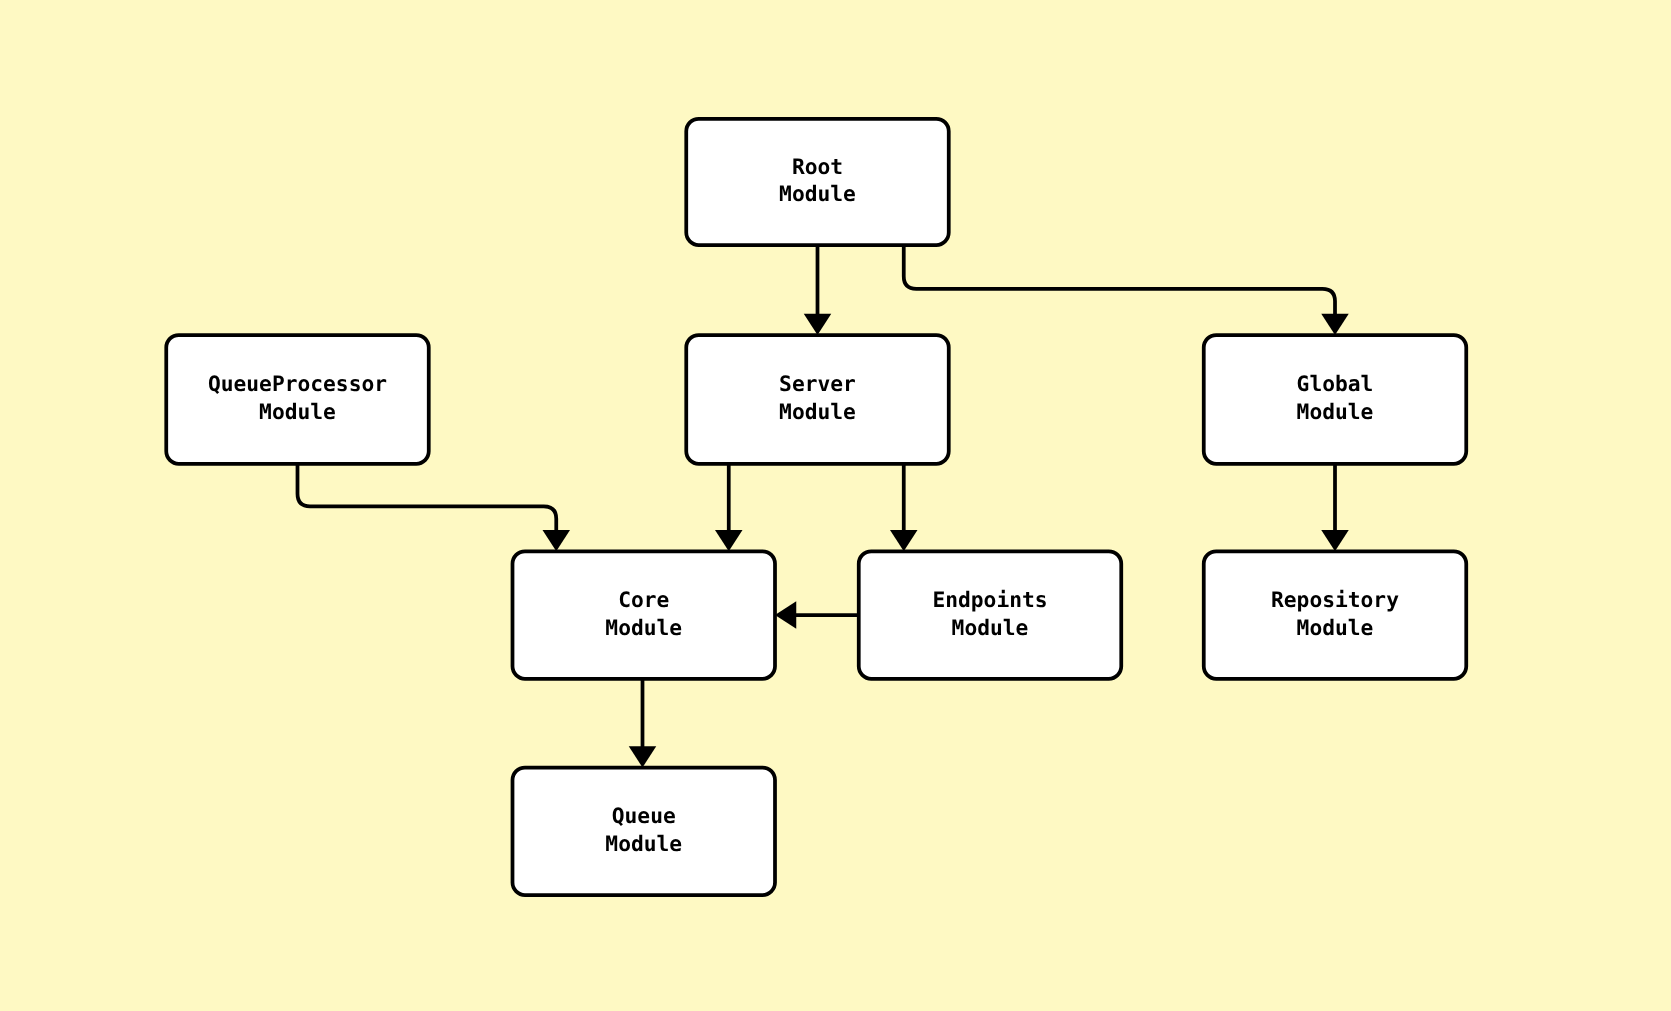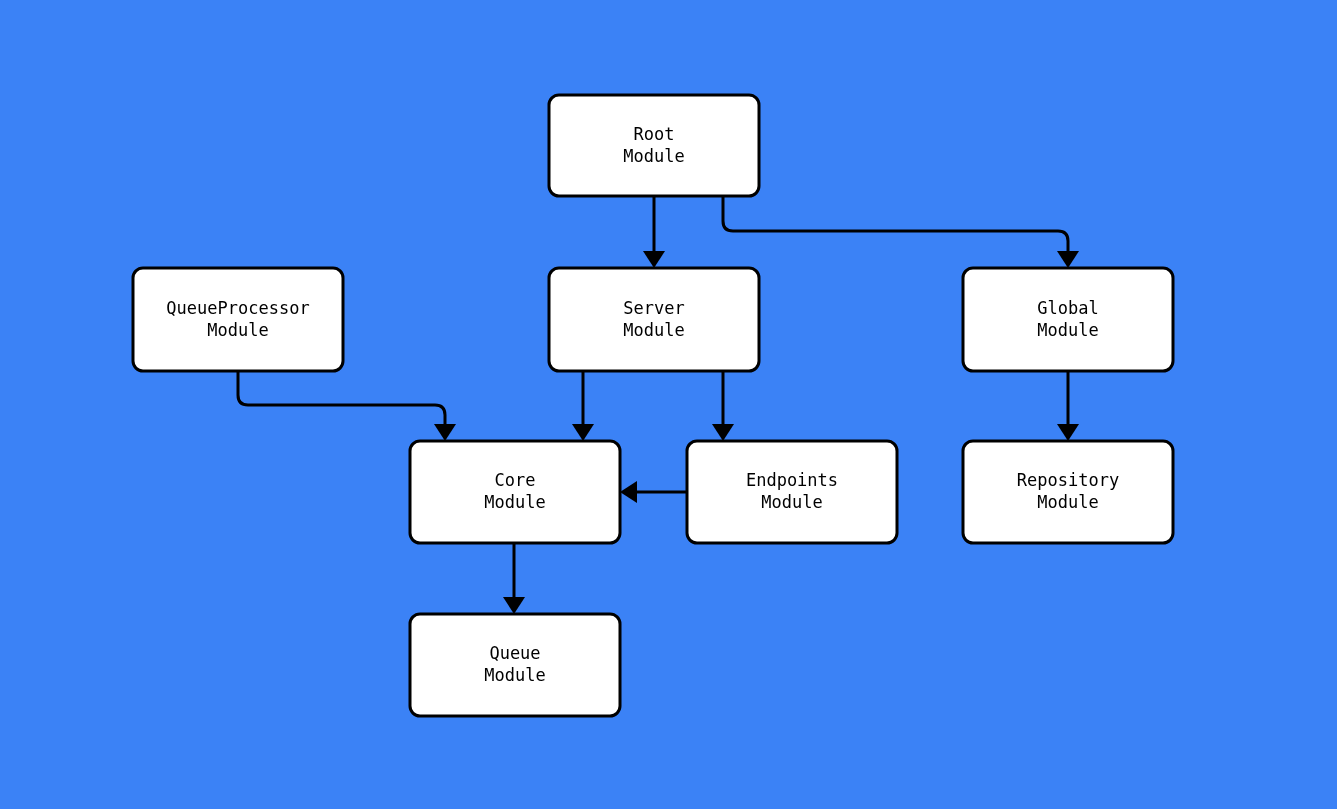--- a/index.html
+++ b/index.html
@@ -11,21 +11,22 @@
   body {
     width: 1337px;
     height: 809px;
     overflow: hidden;
     font-family: "DejaVu Sans Mono", monospace;
   }
   #diagram-root {
     position: relative;
     width: 1337px;
     height: 809px;
-    background: #3b82f6;
+    background: #fef9c3;
+    font-weight: bold;
   }
   svg#diagram-canvas {
     display: block;
     width: 1337px;
     height: 809px;
   }
   .node-box {
     fill: #ffffff;
     stroke: #000000;
     stroke-width: 3;

